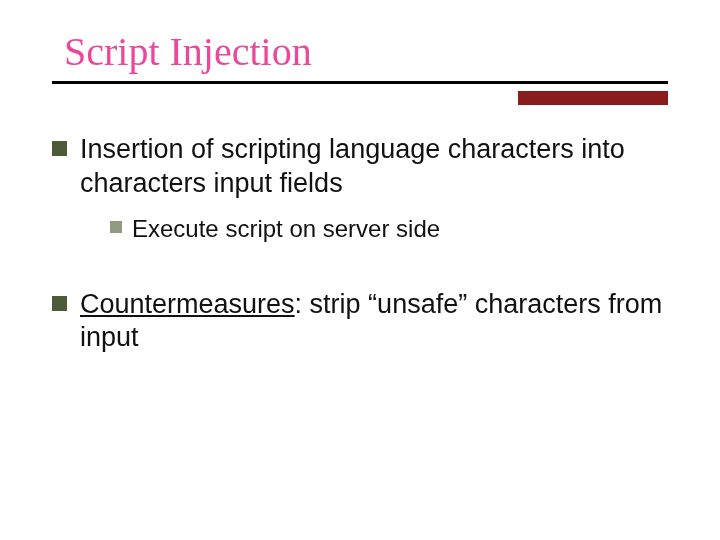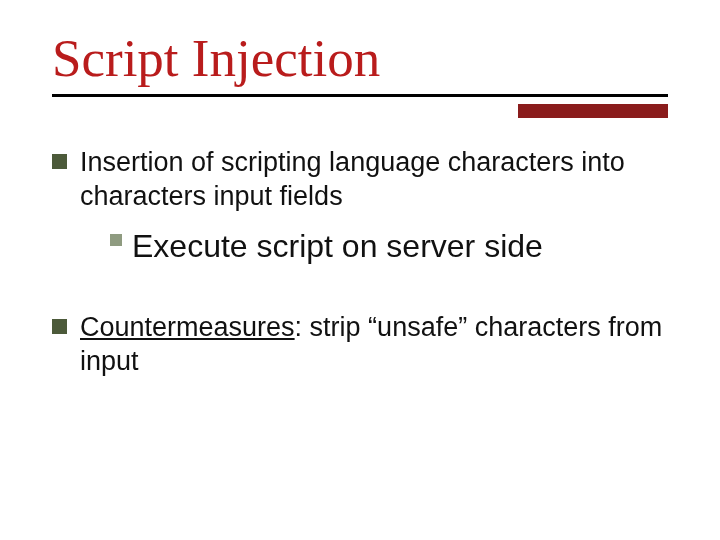--- a/index.html
+++ b/index.html
@@ -13,24 +13,24 @@
   }
   .slide {
     position: relative;
     width: 720px;
     height: 540px;
     box-sizing: border-box;
     padding: 28px 52px 40px 52px;
   }
   .title {
     font-family: "Times New Roman", Times, serif;
-    font-size: 53px;
+    font-size: 40px;
     font-weight: 400;
-    color: #b91c1c;
-    margin: 0 0 6px 0;
+    color: #ec4899;
+    margin: 0 0 6px 12px;
   }
   .rule-area {
     position: relative;
     height: 30px;
     margin-bottom: 22px;
   }
   .rule-long {
     position: absolute;
     top: 0;
     left: 0;
@@ -63,21 +63,21 @@
     left: 0;
     top: 8px;
     width: 15px;
     height: 15px;
     background: #4c5a3a;
   }
   .sub {
     list-style: none;
     padding: 0;
     margin: 12px 0 0 30px;
-    font-size: 32px;
+    font-size: 24px;
     line-height: 1.3;
   }
   .sub > li {
     position: relative;
     padding-left: 22px;
     margin-bottom: 6px;
   }
   .sub .sq {
     position: absolute;
     left: 0;

